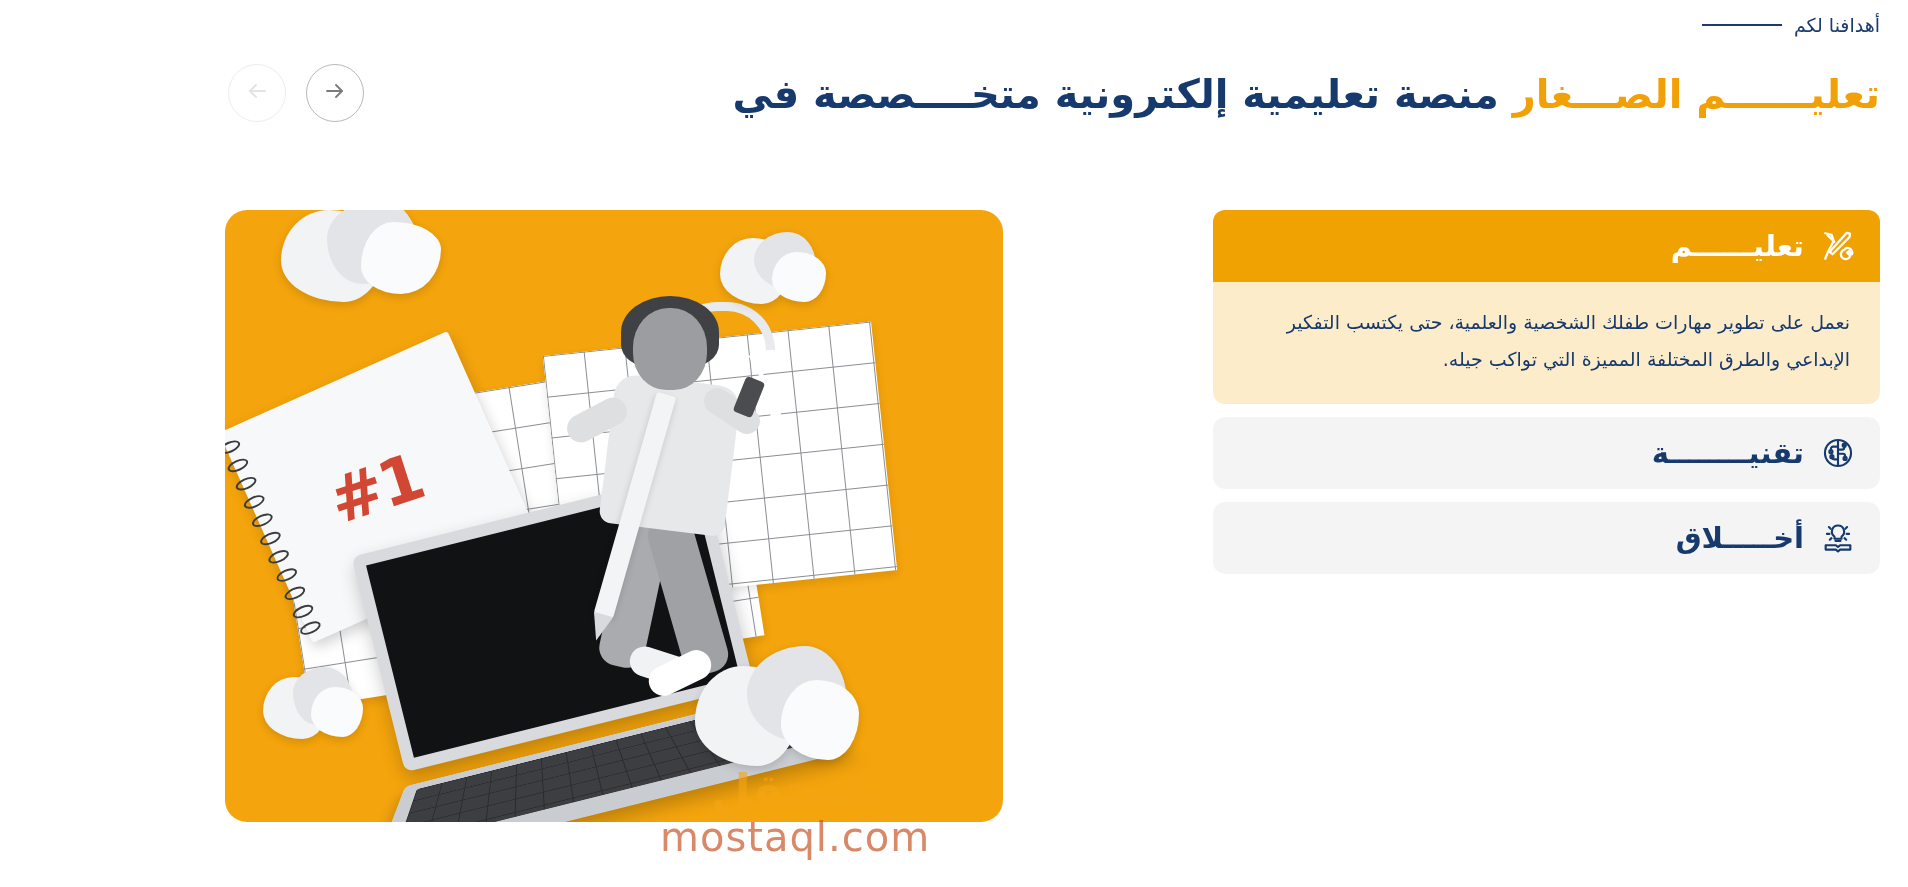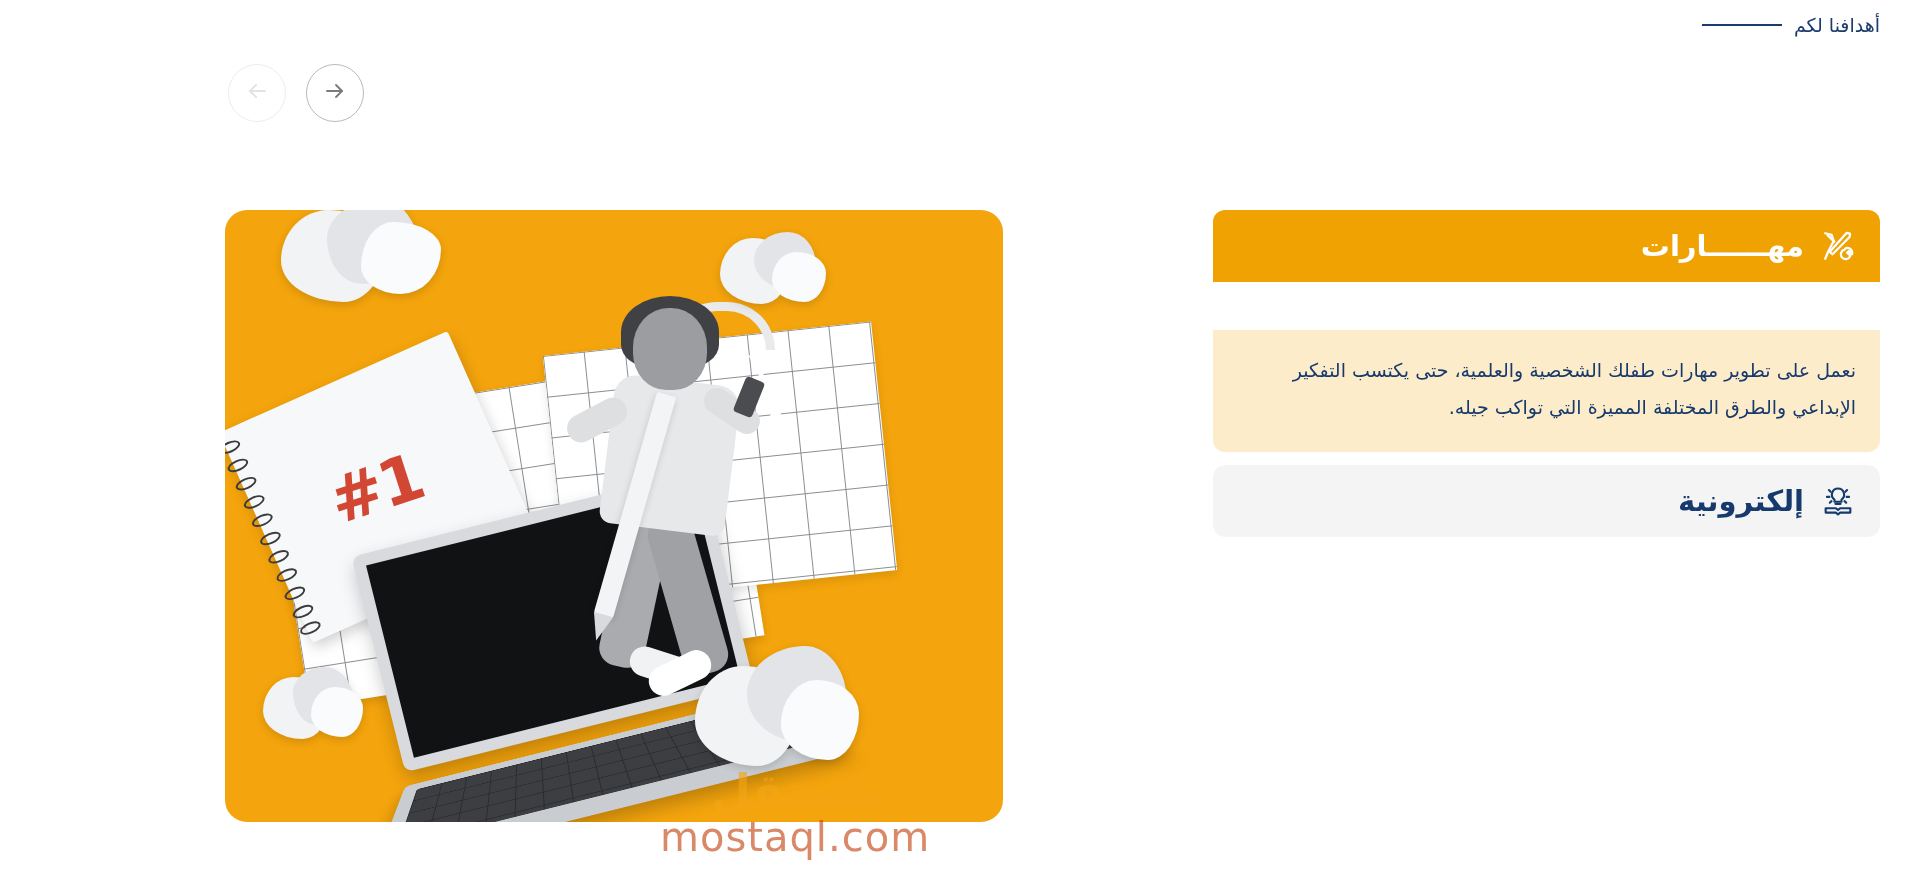--- a/index.html
+++ b/index.html
@@ -273,38 +273,42 @@
     letter-spacing: -.3px;
   }
   .acc-item.open .acc-title { color: #ffffff; }
   .acc-item.closed .acc-title { color: #163a6d; }
 
   .acc-icon { width: 40px; height: 40px; flex: 0 0 40px; display: flex; align-items: center; justify-content: center; }
   .acc-item.open .acc-icon svg { stroke: #ffffff; fill: none; }
   .acc-item.closed .acc-icon svg { stroke: #163a6d; fill: none; }
 
   .acc-body {
-    background: #fdecca; padding: 22px 24px 26px;
-    direction: rtl; text-align: right; margin-top: 48px;
+    background: #fdecca; padding: 22px 30px 26px;
+    direction: rtl; text-align: right;
   }
   .acc-body p {
     font-size: 19px; line-height: 1.95; color: #163a6d; font-weight: 500;
   }
 </style>
 </head>
 <body>
 
 <div class="page">
 
   <div class="eyebrow">
     <span class="eyebrow-text">أهدافنا لكم</span>
     <span class="eyebrow-rule"></span>
   </div>
 
   <div class="head-row">
+    <h1 class="headline">
+      <span class="hl-accent">تعليــــــم الصـــغار</span>
+      <span>منصة تعليمية إلكترونية متخــــصصة في</span>
+    </h1>
 
     <div class="nav-arrows">
       <div class="nav-btn prev">
         <span>
           <svg width="24" height="24" viewBox="0 0 24 24" fill="none" stroke-width="1.9" stroke-linecap="round" stroke-linejoin="round">
             <line x1="20" y1="12" x2="5" y2="12"></line>
               <polyline points="11,18 5,12 11,6"></polyline>
           </svg>
         </span>
       </div>
@@ -402,38 +406,57 @@
       <div class="acc-item open">
         <div class="acc-head">
           <span class="acc-icon">
             <svg width="34" height="34" viewBox="0 0 24 24" fill="none" stroke-width="1.6" stroke-linecap="round" stroke-linejoin="round">
               <path d="M3 3l4.5 1.2L9 8.5 5 16l-2 5"></path>
               <path d="M20.5 3.2l-2.3-.5-12 13.4 1.9 1.7L20.2 5.6z"></path>
               <path d="M16.5 14.6a3.4 3.4 0 104.2 4.3l-2.2-2.2 1.2-1.2 2.2 2.2a3.4 3.4 0 00-4.3-4.2z"></path>
               <path d="M4.6 4.3L9.4 9"></path>
             </svg>
           </span>
-          <span class="acc-title">مهــــــارات</span>
+          <span class="acc-title">تعليــــــم</span>
         </div>
         <div class="acc-body">
           <p>نعمل على تطوير مهارات طفلك الشخصية والعلمية، حتى يكتسب التفكير الإبداعي والطرق المختلفة المميزة التي تواكب جيله.</p>
         </div>
       </div>
 
+      <div class="acc-item closed">
+        <div class="acc-head">
+          <span class="acc-icon">
+            <svg width="34" height="34" viewBox="0 0 24 24" fill="none" stroke-width="1.5" stroke-linecap="round" stroke-linejoin="round">
+              <circle cx="12" cy="12" r="9.2"></circle>
+              <path d="M12 3.5v17"></path>
+              <path d="M12 7.5H8.6a1.6 1.6 0 00-1.6 1.6v1.3"></path>
+              <path d="M12 12.5h3.4a1.6 1.6 0 011.6 1.6v1.3"></path>
+              <path d="M12 16.5H9.3a1.6 1.6 0 01-1.6-1.6"></path>
+              <path d="M12 9.6h2.9a1.5 1.5 0 001.5-1.5V6.8"></path>
+              <circle cx="7" cy="11.1" r="1.1"></circle>
+                <circle cx="17" cy="15.8" r="1.1"></circle>
+              <circle cx="7.7" cy="14.6" r="1.1"></circle>
+                <circle cx="16.4" cy="6.5" r="1.1"></circle>
+            </svg>
+          </span>
+          <span class="acc-title">تقنيــــــــة</span>
+        </div>
+      </div>
 
 
       <div class="acc-item closed">
         <div class="acc-head">
           <span class="acc-icon">
             <svg width="34" height="34" viewBox="0 0 24 24" fill="none" stroke-width="1.5" stroke-linecap="round" stroke-linejoin="round">
               <path d="M12 3.2a4.3 4.3 0 00-2.5 7.8v1.5h5V11A4.3 4.3 0 0012 3.2z"></path>
               <path d="M10.2 14h3.6"></path>
               <path d="M5.6 4.3l1.2 1.2M18.4 4.3l-1.2 1.2M4.2 9.1h1.7M18.1 9.1h1.7M6.2 13.2l1.2-1.1M17.8 13.2l-1.2-1.1"></path>
               <path d="M3.3 17.1h7.2L12 18.4l1.5-1.3h7.2v3.1h-7.2L12 21.5l-1.5-1.3H3.3z"></path>
             </svg>
           </span>
-          <span class="acc-title">إلكترونية</span>
+          <span class="acc-title">أخـــــلاق</span>
         </div>
       </div>
 
     </div>
   </div>
 </div>
 
 </body></html>

